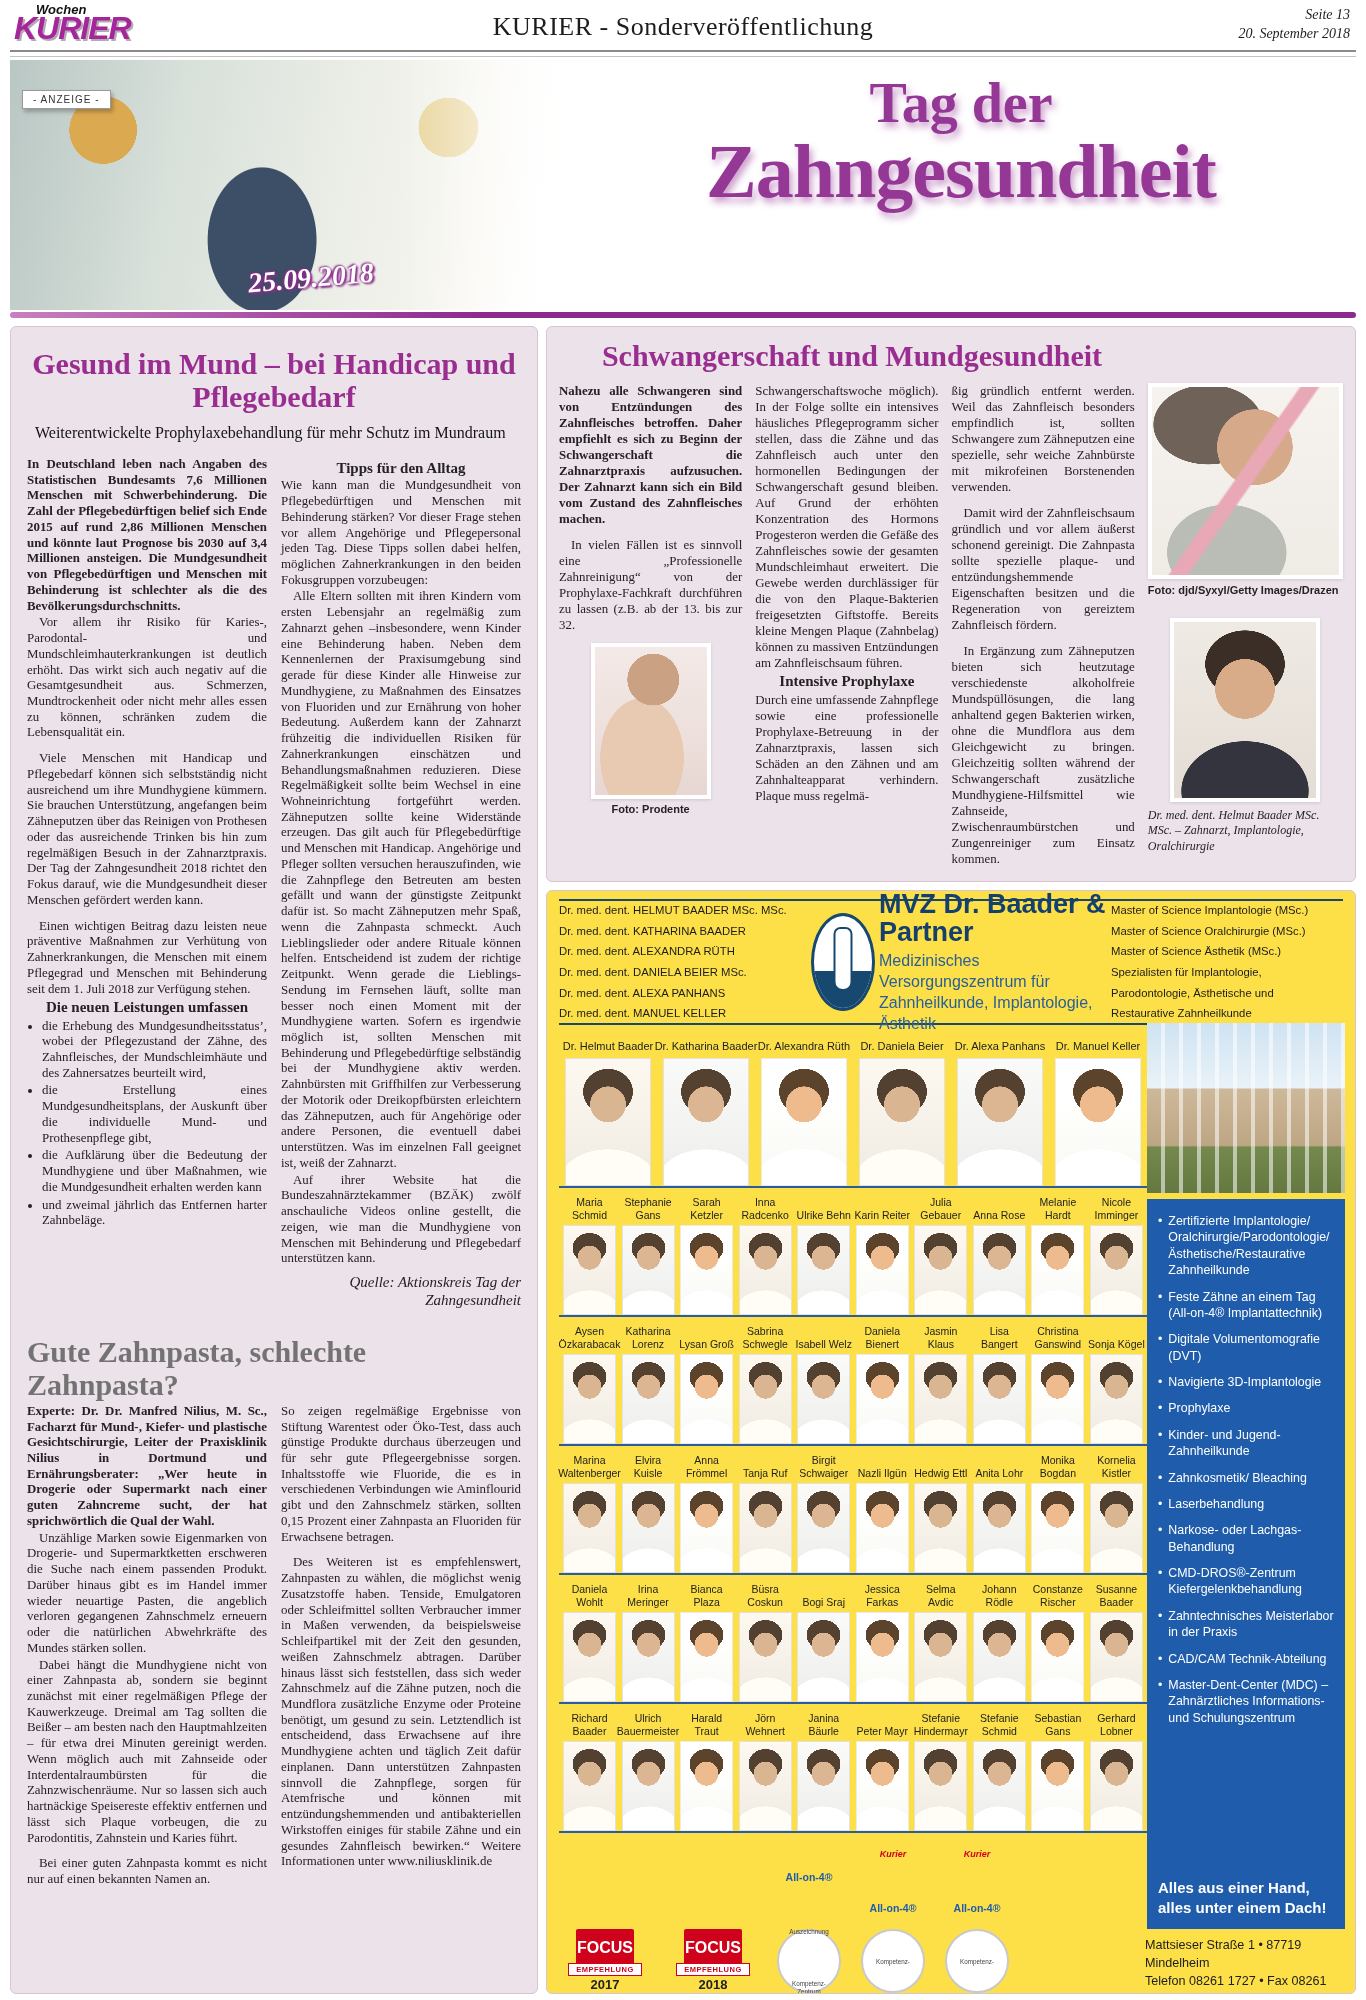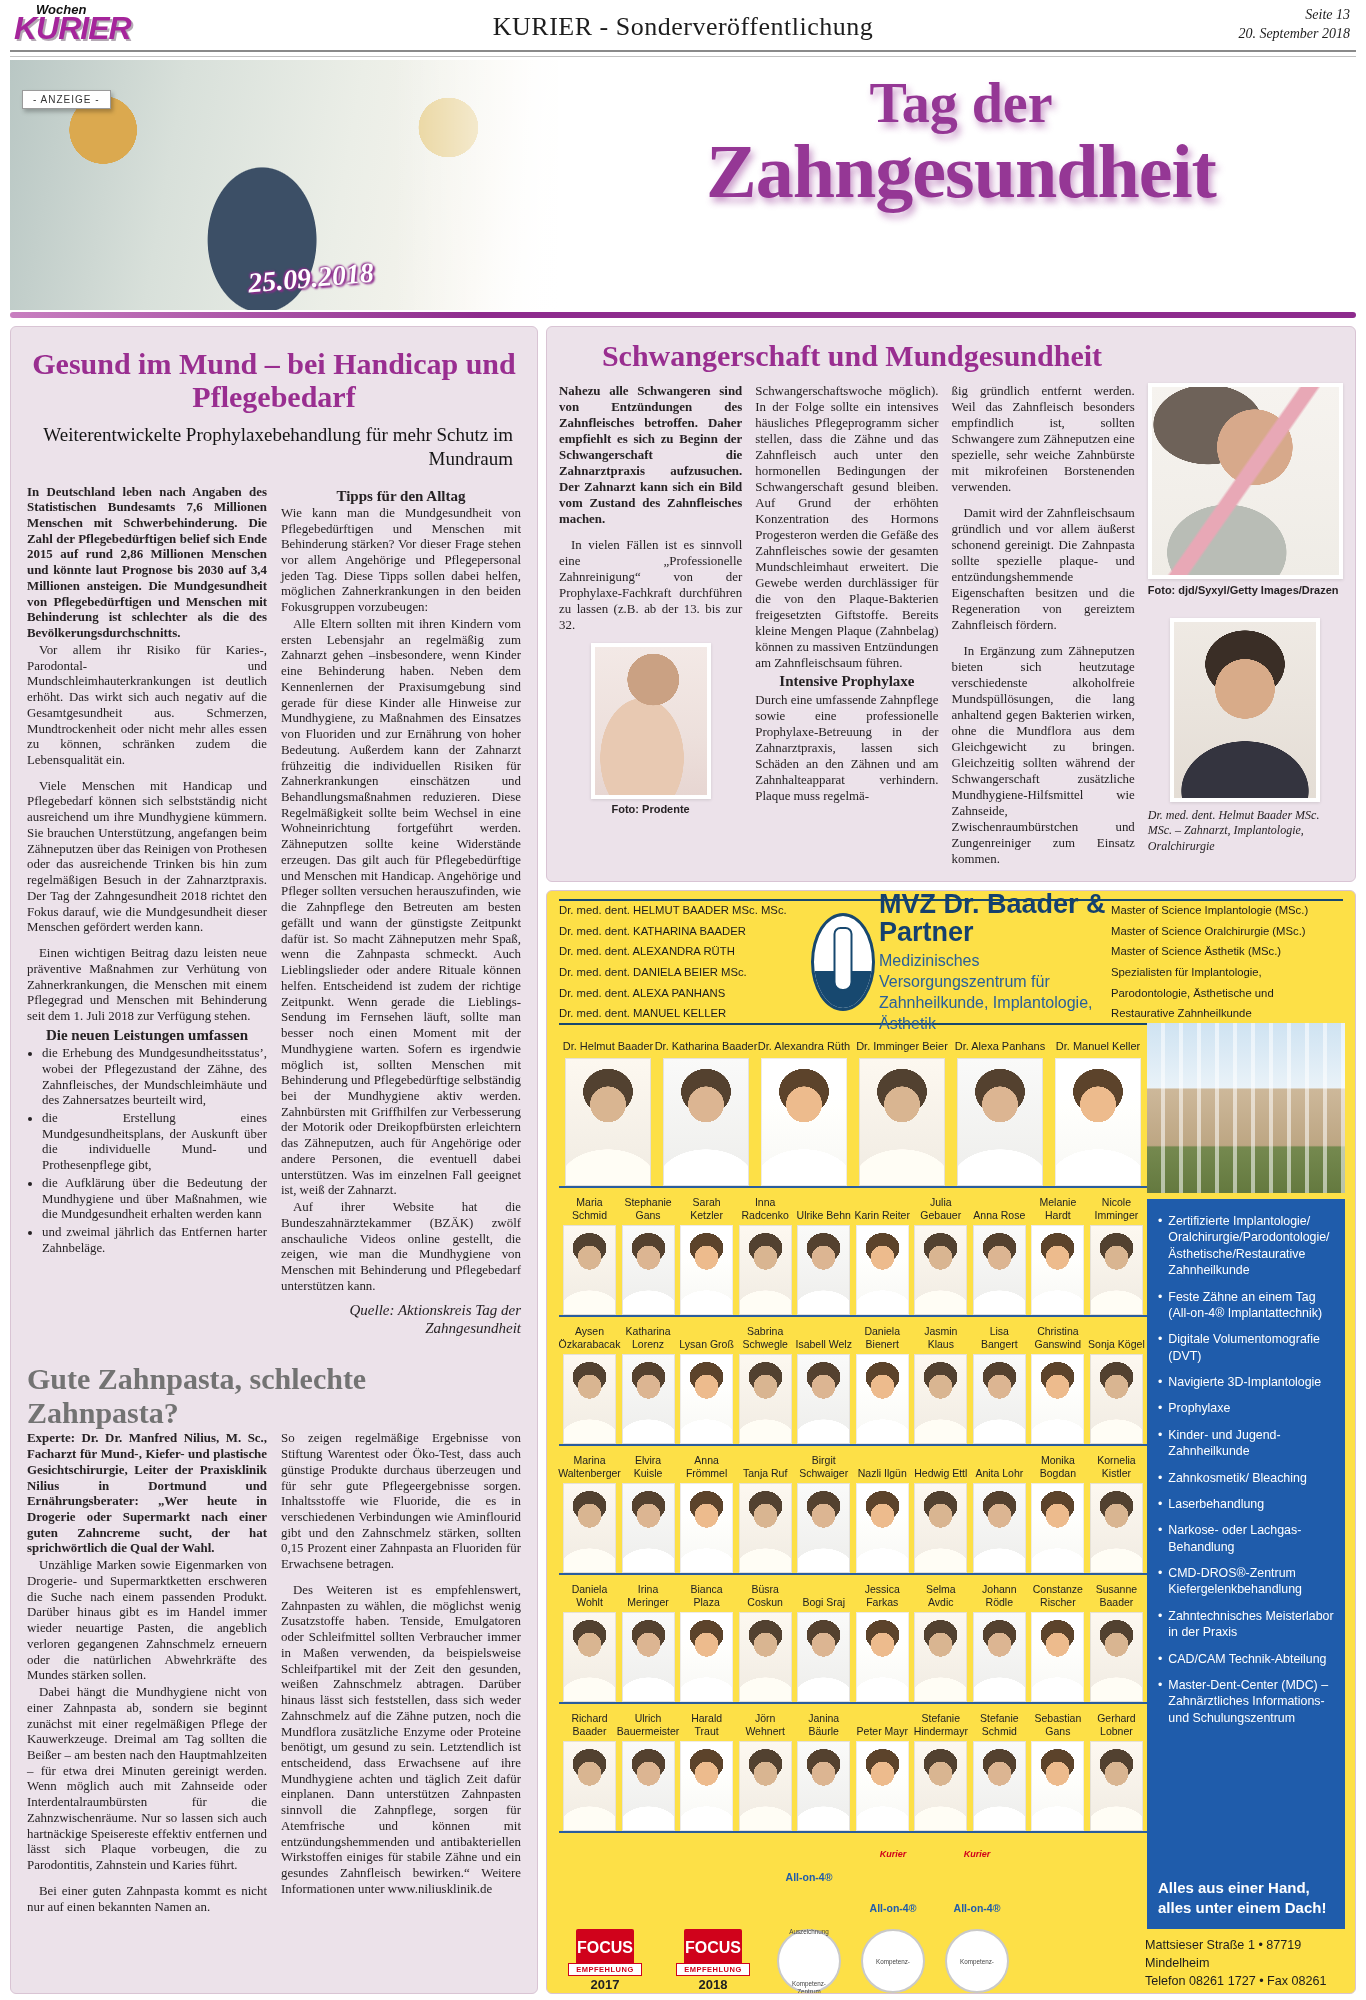--- a/index.html
+++ b/index.html
@@ -42,21 +42,21 @@
   .banner-title .l2{font-size:76px;line-height:1.0;letter-spacing:-1px;}
   .banner-bar{position:absolute;top:312px;left:10px;width:1346px;height:6px;border-radius:3px;
      background:linear-gradient(90deg,#c87fc0,#8d2b8d 35%,#8d2b8d);}
 
   
   .pinkbox{background:#ece2ea;border:1px solid #d9c4d4;border-radius:6px;box-sizing:border-box;}
 
   
   .box-left{position:absolute;left:10px;top:326px;width:528px;height:1668px;padding:16px 16px 10px;overflow:hidden;}
   .a-title{color:#992e90;font-size:30px;line-height:1.1;text-align:center;font-weight:bold;margin:4px 0 10px;}
-  .a-sub{font-size:19px;text-align:right;color:#141414;line-height:1.25;margin:0 8px 14px;}
+  .a-sub{font-size:16px;text-align:left;color:#141414;line-height:1.25;margin:0 8px 14px;}
   .cols2{display:flex;gap:14px;}
   .col{flex:1;font-size:12.9px;line-height:1.22;text-align:justify;hyphens:auto;}
   .col p{margin:0 0 1px;}
   .bold{font-weight:bold;}
   .ind{text-indent:12px;}
   .sp{margin-top:10px !important;}
   .mini-head{font-weight:bold;text-align:center;font-size:15px;margin:12px 0 6px;text-indent:0;}
   ul.bullets{margin:2px 0 0;padding-left:15px;}
   ul.bullets li{margin-bottom:2px;text-align:justify;}
   .src{font-style:italic;font-size:15px;text-align:right;margin-top:6px !important;}
@@ -298,21 +298,21 @@
         </div>
           <div class="cell">
           <div class="nm">Dr. Katharina Baader</div>
           <div class="person p-lg"></div>
         </div>
           <div class="cell">
           <div class="nm">Dr. Alexandra Rüth</div>
           <div class="person p-lg"></div>
         </div>
           <div class="cell">
-          <div class="nm">Dr. Imminger Beier</div>
+          <div class="nm">Dr. Daniela Beier</div>
           <div class="person p-lg"></div>
         </div>
           <div class="cell">
           <div class="nm">Dr. Alexa Panhans</div>
           <div class="person p-lg"></div>
         </div>
           <div class="cell">
           <div class="nm">Dr. Manuel Keller</div>
           <div class="person p-lg"></div>
         </div>

